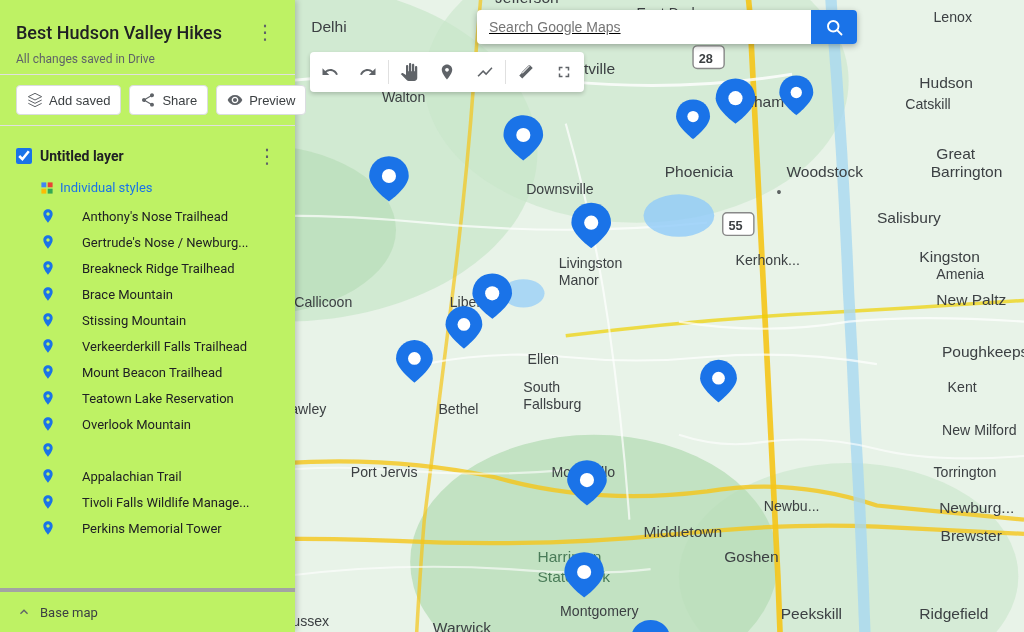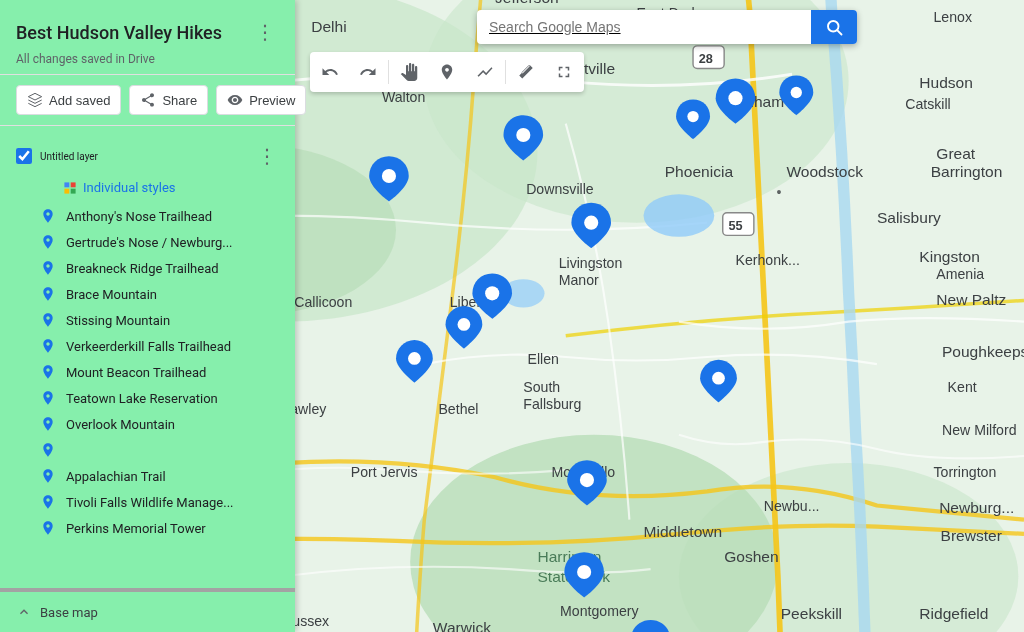--- a/index.html
+++ b/index.html
@@ -20,21 +20,21 @@
       left: 0; top: 0;
       width: 100%; height: 100%;
     }
 
     
     #sidebar {
       position: absolute;
       left: 0; top: 0;
       width: 295px;
       height: 632px;
-      background: #86efac;
+      background: #bef264;
       box-shadow: 2px 0 6px rgba(0,0,0,0.2);
       display: flex;
       flex-direction: column;
       z-index: 10;
     }
 
     #sidebar-header {
       padding: 16px 16px 8px 16px;
       border-bottom: 1px solid #e0e0e0;
     }
@@ -110,57 +110,56 @@
       gap: 8px;
     }
 
     #layer-checkbox {
       width: 16px;
       height: 16px;
       accent-color: #1a73e8;
     }
 
     #layer-name {
-      font-size: 10px;
-      font-weight: 400;
+      font-size: 14px;
+      font-weight: 700;
       color: #202124;
     }
 
     #layer-more {
       color: #5f6368;
       cursor: pointer;
       font-size: 20px;
       padding: 2px;
     }
 
     #individual-styles {
       padding: 2px 16px 8px 40px;
       font-size: 13px;
       color: #1a73e8;
       cursor: pointer;
       display: flex;
       align-items: center;
       gap: 6px;
-      margin-left: 23px;
     }
 
     .style-flag {
       width: 14px;
       height: 14px;
     }
 
     #places-list {
       padding: 0;
     }
 
     .place-item {
       display: flex;
       align-items: center;
       padding: 5px 16px 5px 40px;
-      gap: 10px;
+      gap: 26px;
       cursor: pointer;
       font-size: 13px;
       color: #202124;
     }
 
     .place-marker {
       width: 16px;
       height: 16px;
       flex-shrink: 0;
     }

